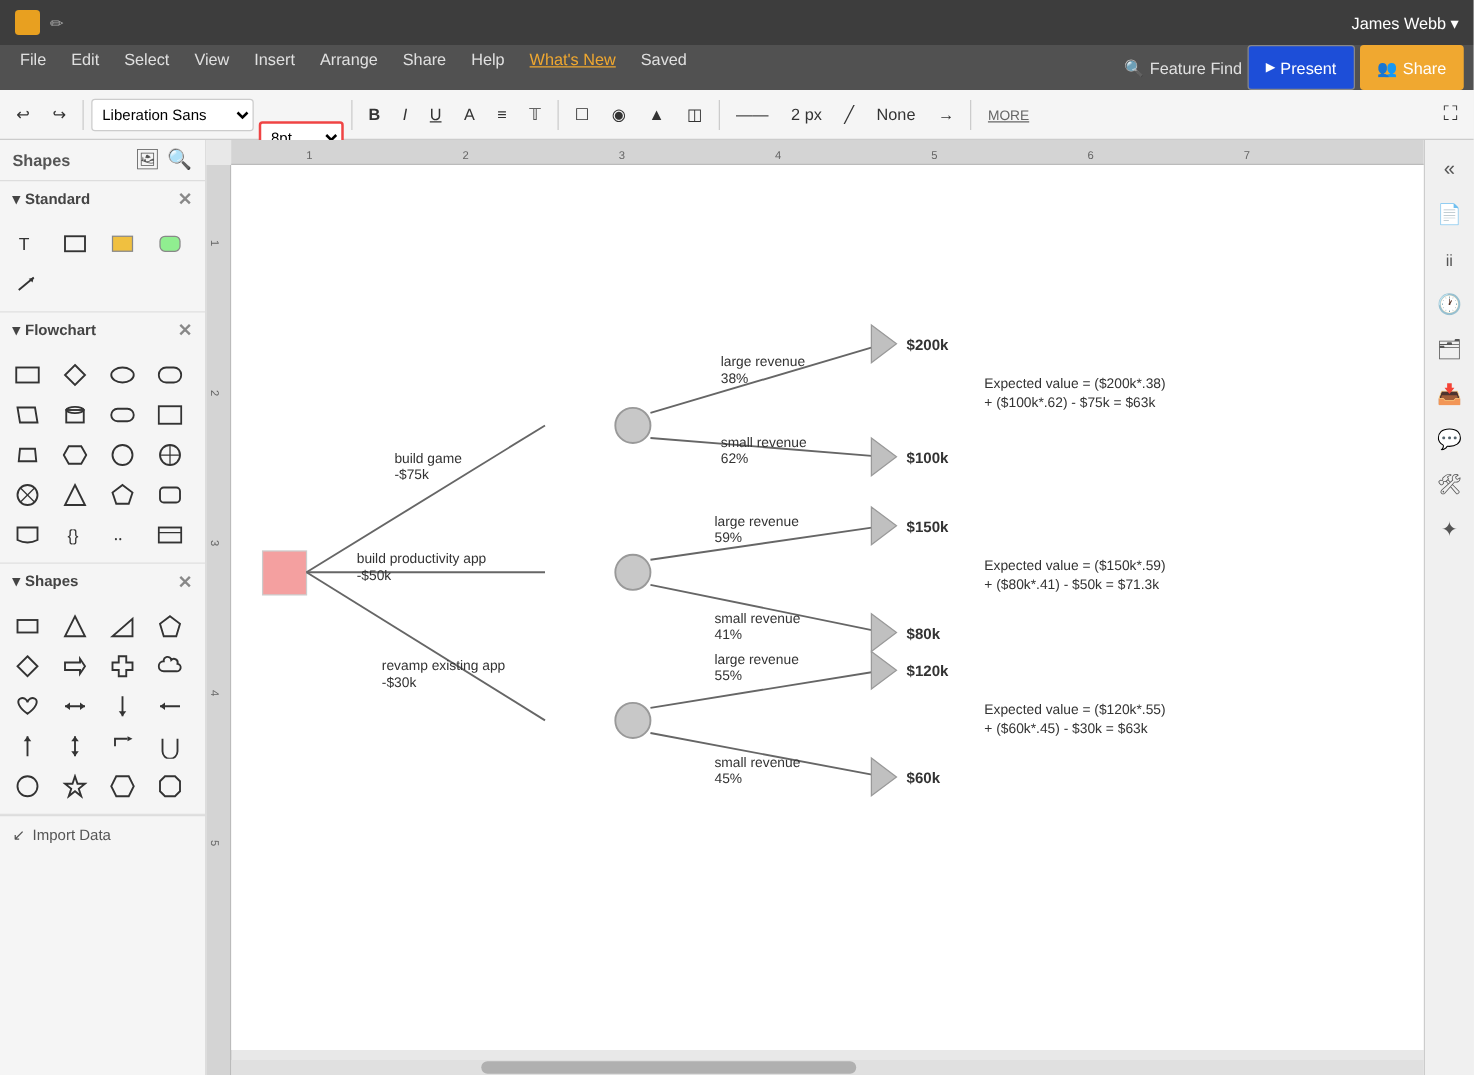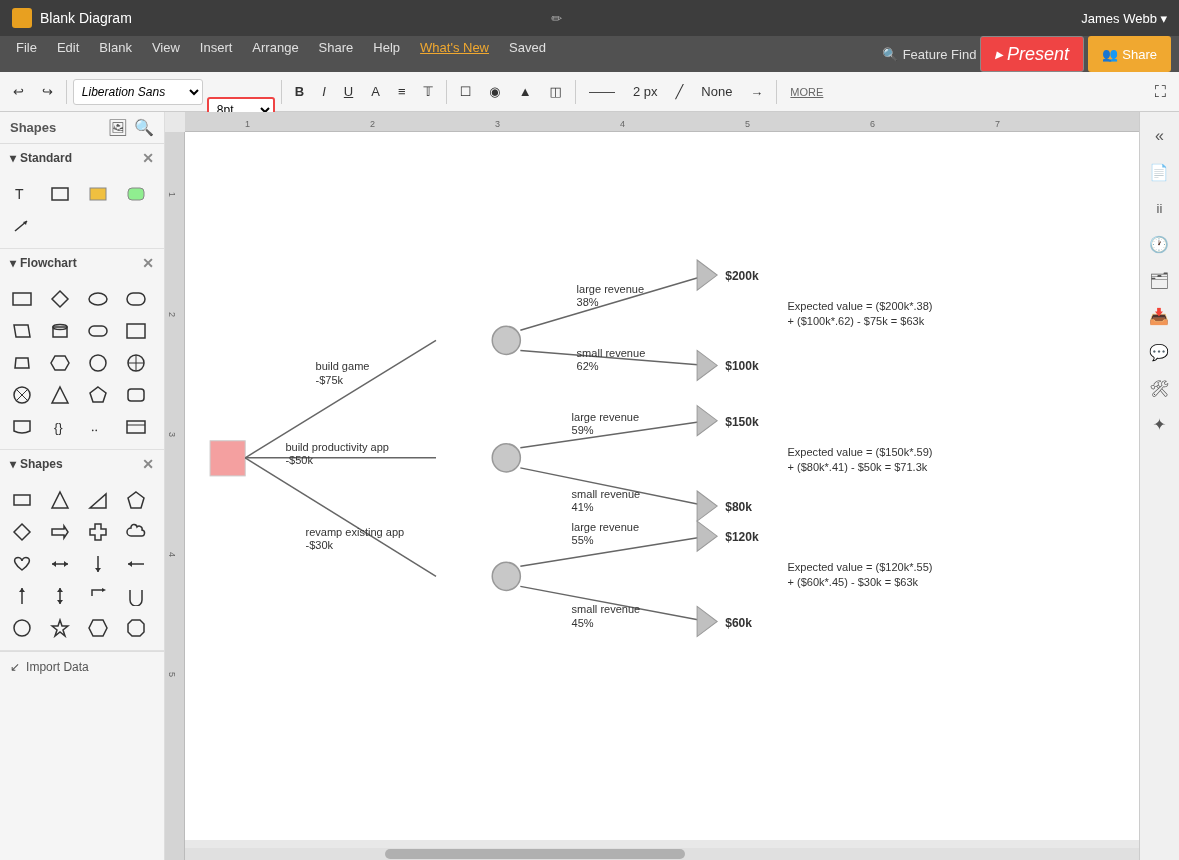--- a/index.html
+++ b/index.html
@@ -16,23 +16,23 @@
     #user-info { color: #fff; font-size: 13px; cursor: pointer; }
 
     
     #menu-bar {
       display: flex; background: #515151; height: 36px;
       padding: 0 8px; gap: 4px;
     }
     .menu-item { color: #e0e0e0; font-size: 13px; padding: 4px 8px; cursor: pointer; border-radius: 3px; }
     .menu-item.active { color: #f0a830; text-decoration: underline; }
     #present-btn {
-      margin-left: auto; background: #ef4444; color: #fff; border: 1px solid #888;
-      padding: 4px 14px; font-size: 18px; border-radius: 3px; cursor: pointer;
-      display: flex; align-items: center; gap: 4px; font-style: italic;
+      margin-left: auto; background: #1d4ed8; color: #fff; border: 1px solid #888;
+      padding: 4px 14px; font-size: 13px; border-radius: 3px; cursor: pointer;
+      display: flex; align-items: center; gap: 4px;
     }
     #present-btn::before { content: '▶'; color: #fff; font-size: 10px; }
     #share-btn {
       background: #f0a830; color: #fff; border: none;
       padding: 4px 14px; font-size: 13px; border-radius: 3px; cursor: pointer;
       display: flex; align-items: center; gap: 4px;
     }
     #feature-find { color: #e0e0e0; font-size: 13px; cursor: pointer; display: flex; align-items: center; gap: 4px; }
 
     
@@ -40,21 +40,21 @@
       display: flex; align-items: center; background: #f5f5f5; height: 40px;
       border-bottom: 1px solid #ccc; padding: 0 6px; gap: 4px;
     }
     .tb-btn {
       background: none; border: 1px solid transparent; border-radius: 3px;
       padding: 3px 6px; font-size: 13px; cursor: pointer; color: #333;
     }
     .tb-separator { width: 1px; background: #ccc; height: 24px; margin: 0 2px; }
     #font-family-select {
       border: 1px solid #ccc; border-radius: 3px; padding: 2px 4px;
-      font-size: 12px; background: #fff; height: 26px; width: 130px; font-style: italic;
+      font-size: 12px; background: #fff; height: 26px; width: 130px;
     }
     #font-size-select {
       border: 2px solid #ef4444; border-radius: 3px; padding: 2px 4px;
       font-size: 12px; background: #fff; height: 26px; width: 68px; margin-top: 36px;
     }
     .tb-more { font-size: 11px; color: #666; cursor: pointer; text-decoration: underline; }
 
     
     #main-layout { display: flex; height: calc(860px - 36px - 36px - 40px); }
 
@@ -138,30 +138,29 @@
     #hscroll-thumb {
       position: absolute; left: 200px; width: 300px; height: 10px;
       top: 1px; background: #b0b0b0; border-radius: 5px;
     }
   </style>
 </head>
 <body>
 
 <div id="title-bar">
   <div id="app-icon"></div>
-  <span id="app-title">Blank Diagram</span>
   <span id="edit-icon">✏</span>
   <span style="flex:1"></span>
   <span id="user-info">James Webb ▾</span>
 </div>
 
 <div id="menu-bar">
   <span class="menu-item">File</span>
   <span class="menu-item">Edit</span>
-  <span class="menu-item">Blank</span>
+  <span class="menu-item">Select</span>
   <span class="menu-item">View</span>
   <span class="menu-item">Insert</span>
   <span class="menu-item">Arrange</span>
   <span class="menu-item">Share</span>
   <span class="menu-item">Help</span>
   <span class="menu-item active">What's New</span>
   <span class="menu-item">Saved</span>
   <span style="flex:1"></span>
   <span id="feature-find">
     <span>🔍</span>

